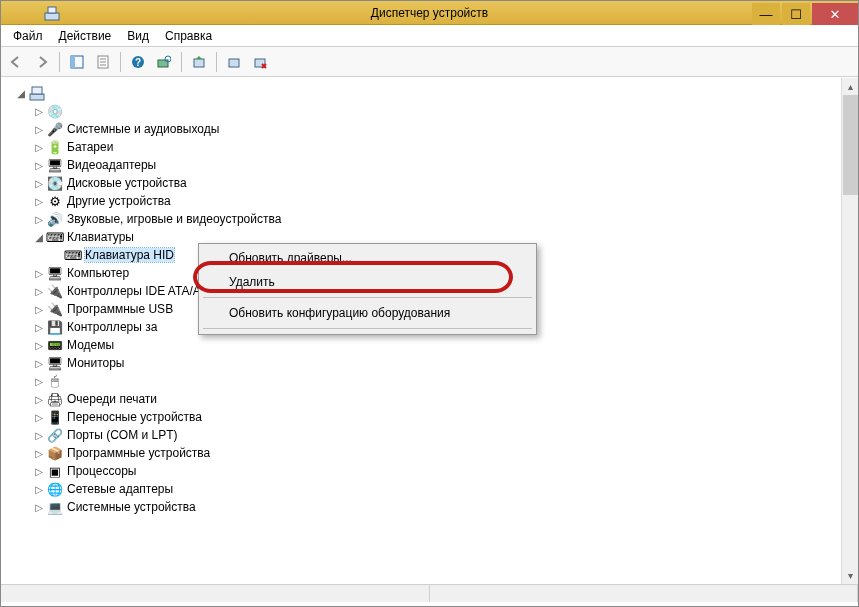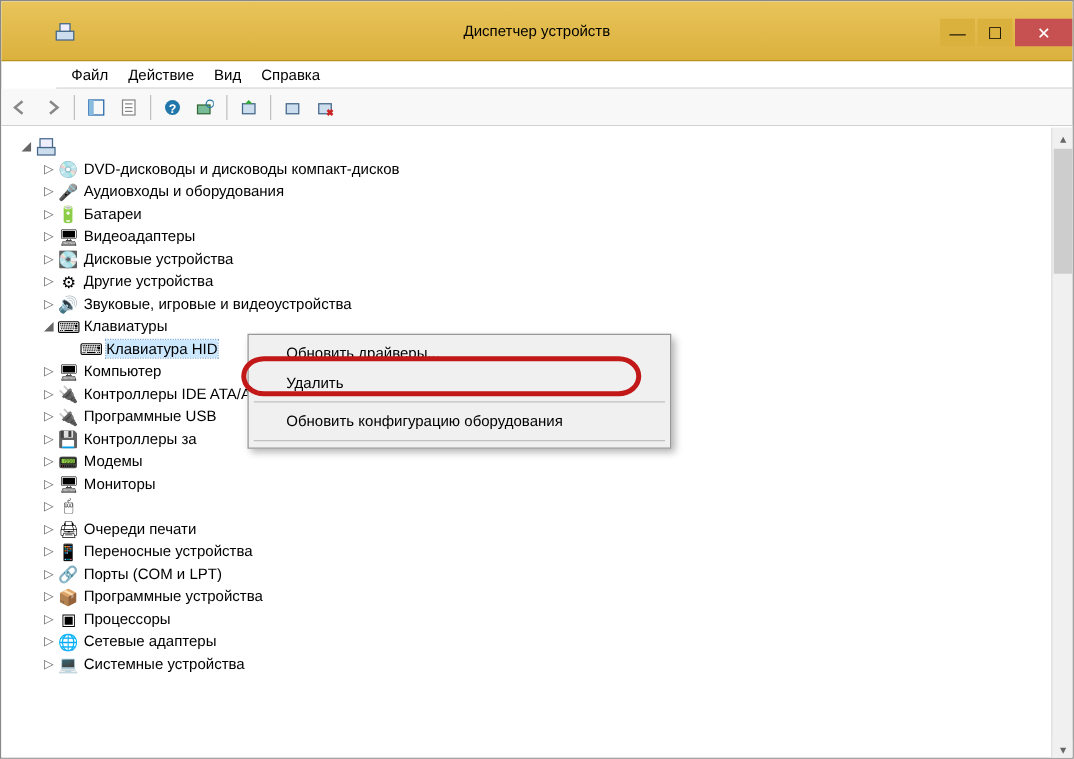--- a/index.html
+++ b/index.html
@@ -1,23 +1,23 @@
 <!DOCTYPE html>
 <html><head>
 <meta charset="utf-8">
 <style>
 * { box-sizing: border-box; margin: 0; padding: 0; }
 body { font-family: "Segoe UI", Tahoma, sans-serif; font-size: 12px; background: #fff; width: 859px; height: 607px; overflow: hidden; border: 1px solid #888; }
-.titlebar { height: 48px; background: linear-gradient(#e8c45a, #dbb13e); display: flex; align-items: center; position: relative; border-bottom: 1px solid #b8941f; padding-left: 33px; }
+.titlebar { height: 24px; background: linear-gradient(#e8c45a, #dbb13e); display: flex; align-items: center; position: relative; border-bottom: 1px solid #b8941f; padding-left: 33px; }
 .titlebar-icon { width: 16px; height: 16px; margin-left: 10px; display:inline-flex; align-items:center; justify-content:center; }
 .titlebar-title { position: absolute; left: 50%; transform: translateX(-50%); color: #000; font-size: 12px; }
 .win-controls { margin-left: auto; display: flex; }
 .win-btn { width: 28px; height: 22px; margin: 3px 2px 0 0; display: flex; align-items: center; justify-content: center; font-size: 13px; background: #dbb13e; cursor: pointer; }
 .win-close { background: #c75050; color: #fff; width: 46px; margin-right: 0; }
-.menubar { height: 22px; background: #fff; border-bottom: 1px solid #d0d0d0; display: flex; align-items: center; padding: 0 4px; margin-left: 44px; }
+.menubar { height: 22px; background: #fff; border-bottom: 1px solid #d0d0d0; display: flex; align-items: center; padding: 0 4px; }
 .menu-item { padding: 2px 8px; cursor: pointer; }
 .toolbar { height: 30px; background: #f8f8f8; border-bottom: 1px solid #d0d0d0; display: flex; align-items: center; padding: 0 4px; gap: 4px; }
 .tool-btn { width: 22px; height: 22px; display: flex; align-items: center; justify-content: center; cursor: pointer; border:1px solid transparent; }
 .tool-sep { width: 1px; height: 20px; background: #c0c0c0; margin: 0 2px; }
 .content { position: relative; height: 507px; overflow: hidden; background: #fff; border-top: 1px solid #fff; }
 .tree { padding: 6px 0 0 14px; }
 .tree-row { display: flex; align-items: center; height: 18px; white-space: nowrap; }
 .tree-arrow { width: 12px; color: #666; font-size: 10px; display:inline-flex; justify-content:center; cursor:pointer; }
 .tree-icon { width: 16px; height: 16px; margin: 0 4px 0 2px; display:inline-flex; align-items:center; justify-content:center; font-size:13px; }
 .tree-label { cursor: default; }
@@ -129,26 +129,25 @@
             <rect x="1" y="9" width="14" height="6" fill="#cde" stroke="#468"></rect>
             <rect x="3" y="2" width="10" height="7" fill="#eef" stroke="#468"></rect>
           </svg>
         </span>
       <span class="tree-label"></span>
     </div>
     <div class="tree-children">
       <div class="tree-row">
           <span class="tree-arrow">▷</span>
           <span class="tree-icon">💿</span>
-          <span class="tree-label">DVD-дисководы и дисководы компакт-дисков</span>
         </div>
       <div class="tree-row">
           <span class="tree-arrow">▷</span>
           <span class="tree-icon">🎤</span>
-          <span class="tree-label">Аудиовходы и оборудования</span>
+          <span class="tree-label">Системные и аудиовыходы</span>
         </div>
       <div class="tree-row">
           <span class="tree-arrow">▷</span>
           <span class="tree-icon">🔋</span>
           <span class="tree-label">Батареи</span>
         </div>
       <div class="tree-row">
           <span class="tree-arrow">▷</span>
           <span class="tree-icon">🖥</span>
           <span class="tree-label">Видеоадаптеры</span>

